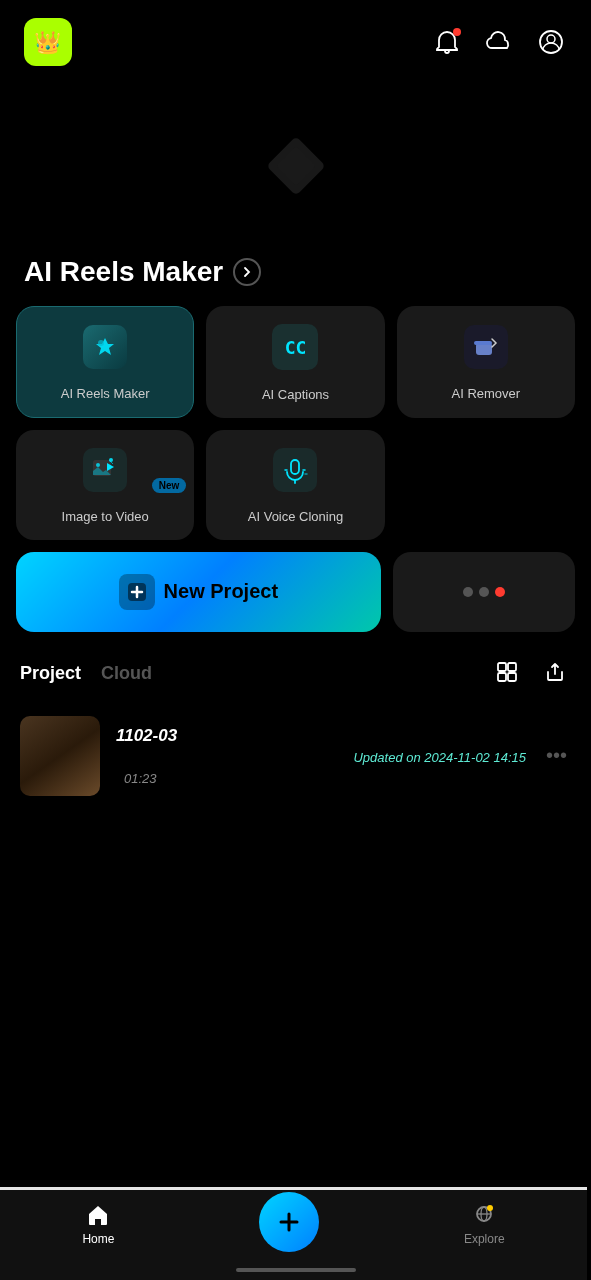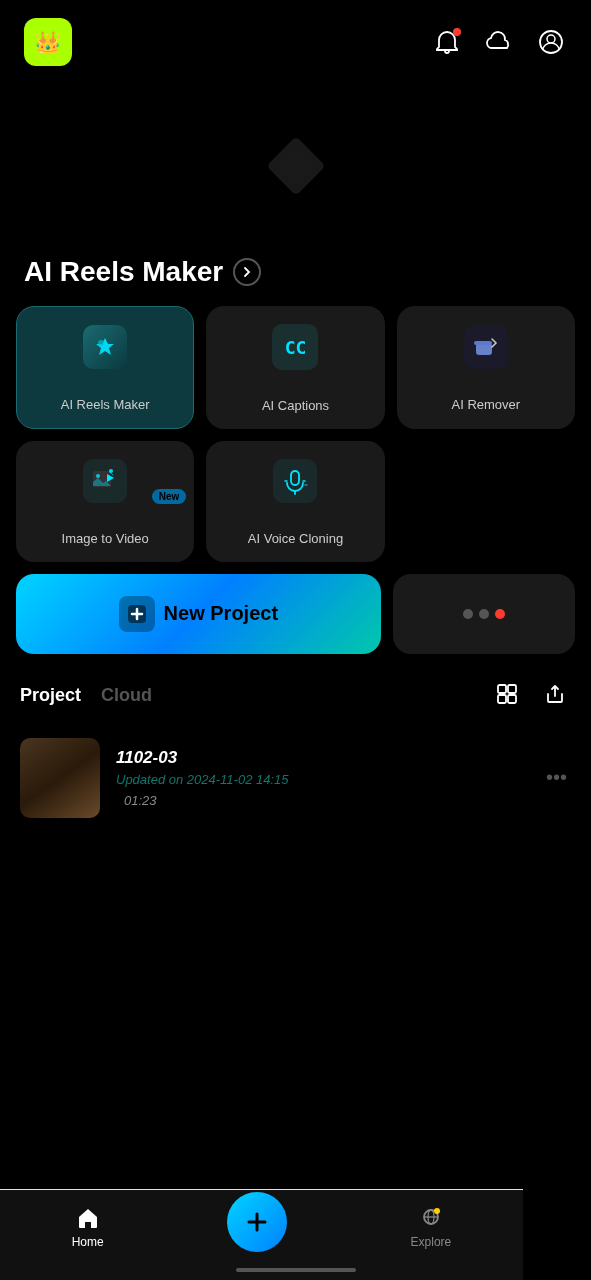--- a/index.html
+++ b/index.html
@@ -93,21 +93,21 @@
       gap: 12px;
       padding: 0 16px;
     }
     .tool-card {
       background: #1a1a1a;
       border-radius: 18px;
       padding: 18px 12px 14px;
       display: flex;
       flex-direction: column;
       align-items: center;
-      gap: 28px;
+      gap: 17px;
       cursor: pointer;
       position: relative;
       min-height: 110px;
       justify-content: center;
     }
     .tool-card.active {
       background: #0d3a3f;
       border: 1.5px solid #1a6a70;
     }
     .tool-icon {
@@ -256,47 +256,48 @@
     }
     .project-info { flex: 1; font-style: italic; }
     .project-name {
       font-size: 17px;
       font-weight: 600;
       color: #fff;
       margin-bottom: 4px;
     }
     .project-date {
       font-size: 13px;
-      color: #0f766e;
+      color: #5eead4;
       margin-bottom: 6px;
+      text-align: right;
     }
     .project-duration {
       font-size: 13px;
       color: #888;
       margin-left: 8px;
     }
     .project-more {
       color: #555;
       font-size: 20px;
       cursor: pointer;
       padding: 4px;
     }
 
     
     .bottom-nav {
       position: fixed;
       bottom: 0;
       left: 0;
-      width: 523px;
+      width: 587px;
       background: #111;
       display: flex;
-      align-items: center;
+      align-items: flex-start;
       justify-content: space-around;
       padding: 12px 0 28px;
-      border-top: 1px solid #e5e5e5;
+      border-top: 3px solid #e5e5e5;
     }
     .nav-item {
       display: flex;
       flex-direction: column;
       align-items: center;
       gap: 4px;
       cursor: pointer;
       padding: 0 20px;
     }
     .nav-label {

